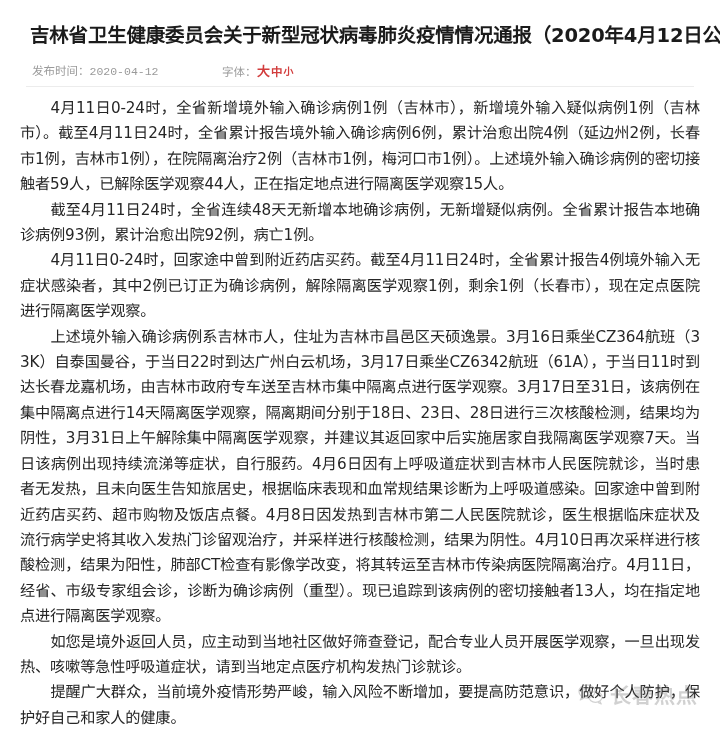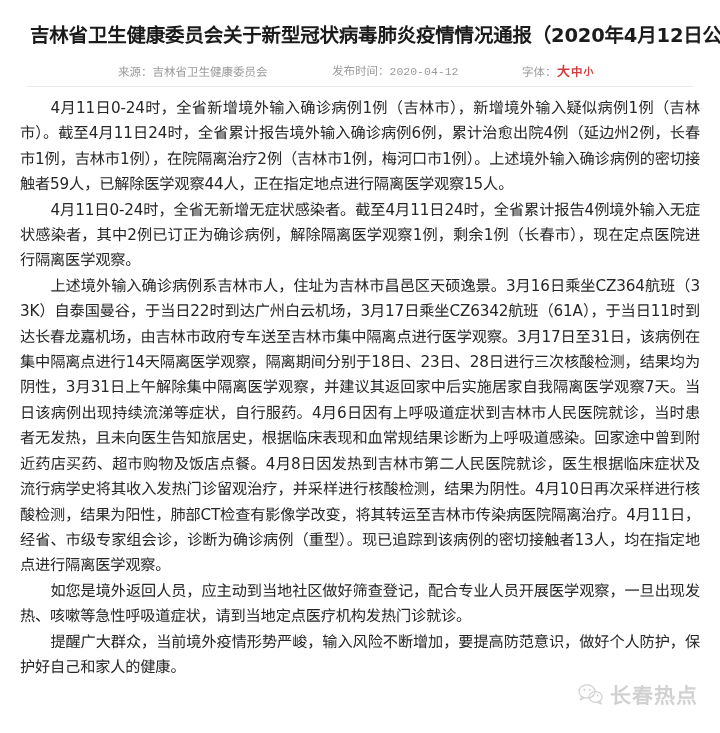--- a/index.html
+++ b/index.html
@@ -131,39 +131,39 @@
 <body>
 
 <div class="page">
 
   <div class="article-header">
 
     <h1 class="article-title">吉林省卫生健康委员会关于新型冠状病毒肺炎疫情情况通报（2020年4月12日公布）</h1>
 
     <div class="meta-row">
 
-      <div class="meta-source">来源：吉林省卫生健康委员会</div>
 
       <div class="meta-date">发布时间：2020-04-12</div>
 
       <div class="meta-fontsize">
         <span class="fs-label">字体：</span>
         <span class="fs-opt fs-large">大</span>
         <span class="fs-opt fs-mid">中</span>
         <span class="fs-opt fs-small">小</span>
       </div>
 
     </div>
 
     <div class="divider"></div>
   </div>
 
   <div class="article-body">
     <p>4月11日0-24时，全省新增境外输入确诊病例1例（吉林市），新增境外输入疑似病例1例（吉林市）。截至4月11日24时，全省累计报告境外输入确诊病例6例，累计治愈出院4例（延边州2例，长春市1例，吉林市1例），在院隔离治疗2例（吉林市1例，梅河口市1例）。上述境外输入确诊病例的密切接触者59人，已解除医学观察44人，正在指定地点进行隔离医学观察15人。</p>
-    <p>4月11日0-24时，全省无新增无症状感染者。截至4月11日24时，全省累计报告4例境外输入无症状感染者，其中2例已订正为确诊病例，解除隔离医学观察1例，剩余1例（长春市），现在定点医院进行隔离医学观察。</p>
+    <p>截至4月11日24时，全省连续48天无新增本地确诊病例，无新增疑似病例。全省累计报告本地确诊病例93例，累计治愈出院92例，病亡1例。</p>
+    <p>4月11日0-24时，回家途中曾到附近药店买药。截至4月11日24时，全省累计报告4例境外输入无症状感染者，其中2例已订正为确诊病例，解除隔离医学观察1例，剩余1例（长春市），现在定点医院进行隔离医学观察。</p>
     <p>上述境外输入确诊病例系吉林市人，住址为吉林市昌邑区天硕逸景。3月16日乘坐CZ364航班（33K）自泰国曼谷，于当日22时到达广州白云机场，3月17日乘坐CZ6342航班（61A），于当日11时到达长春龙嘉机场，由吉林市政府专车送至吉林市集中隔离点进行医学观察。3月17日至31日，该病例在集中隔离点进行14天隔离医学观察，隔离期间分别于18日、23日、28日进行三次核酸检测，结果均为阴性，3月31日上午解除集中隔离医学观察，并建议其返回家中后实施居家自我隔离医学观察7天。当日该病例出现持续流涕等症状，自行服药。4月6日因有上呼吸道症状到吉林市人民医院就诊，当时患者无发热，且未向医生告知旅居史，根据临床表现和血常规结果诊断为上呼吸道感染。回家途中曾到附近药店买药、超市购物及饭店点餐。4月8日因发热到吉林市第二人民医院就诊，医生根据临床症状及流行病学史将其收入发热门诊留观治疗，并采样进行核酸检测，结果为阴性。4月10日再次采样进行核酸检测，结果为阳性，肺部CT检查有影像学改变，将其转运至吉林市传染病医院隔离治疗。4月11日，经省、市级专家组会诊，诊断为确诊病例（重型）。现已追踪到该病例的密切接触者13人，均在指定地点进行隔离医学观察。</p>
     <p>如您是境外返回人员，应主动到当地社区做好筛查登记，配合专业人员开展医学观察，一旦出现发热、咳嗽等急性呼吸道症状，请到当地定点医疗机构发热门诊就诊。</p>
     <p>提醒广大群众，当前境外疫情形势严峻，输入风险不断增加，要提高防范意识，做好个人防护，保护好自己和家人的健康。</p>
   </div>
 
   <div class="watermark">
     <span>
       <svg width="26" height="22" viewBox="0 0 26 22" aria-hidden="true">
         <ellipse cx="9" cy="8.5" rx="8" ry="6.6" fill="none" stroke="#6a6a6a" stroke-width="1.2"></ellipse>
         <path d="M4 13.5 L2.2 17 L6 15.2" fill="none" stroke="#6a6a6a" stroke-width="1.2" stroke-linejoin="round"></path>

